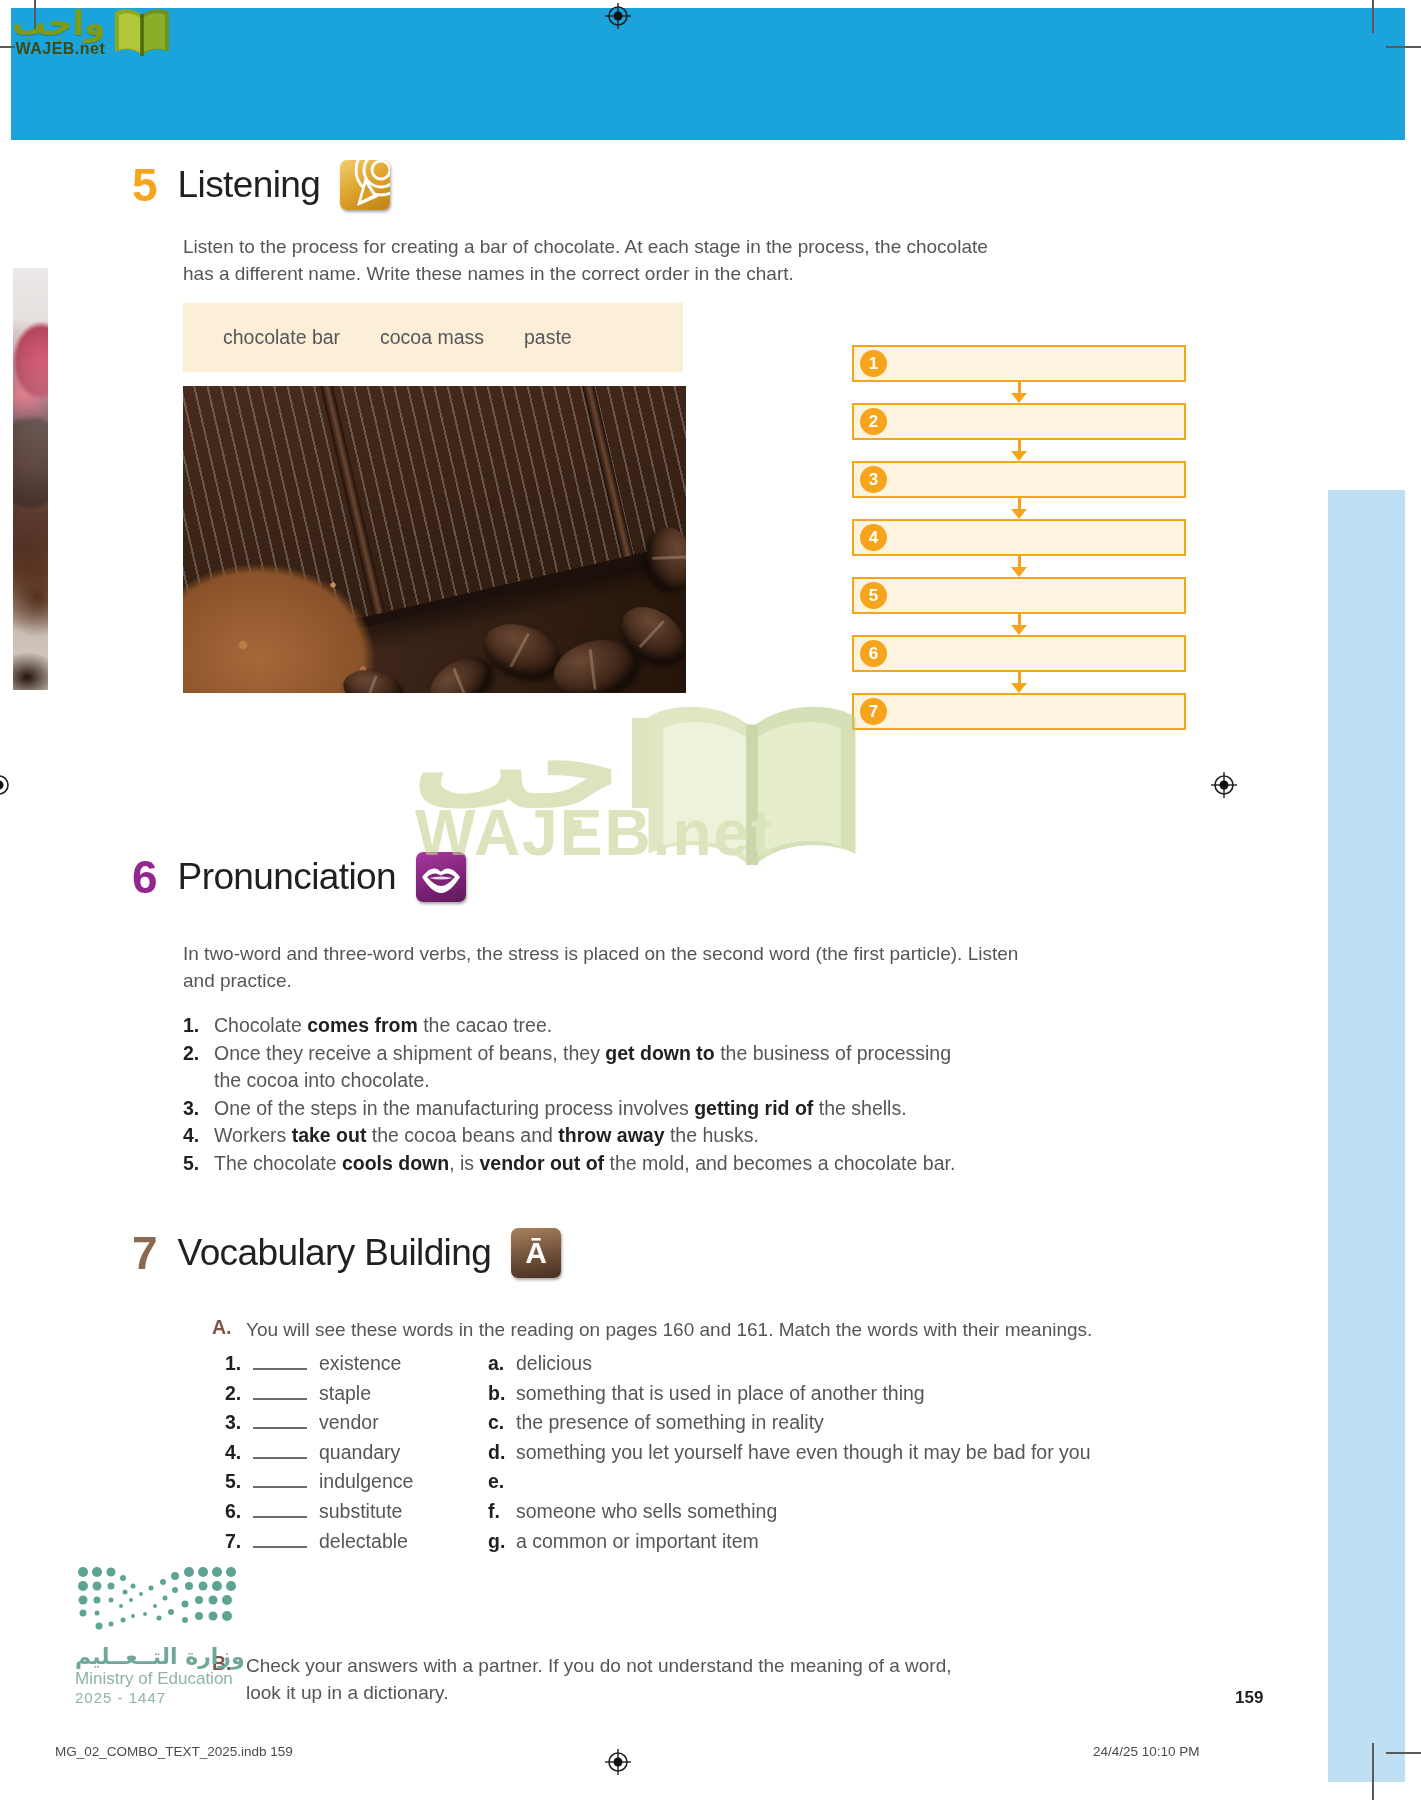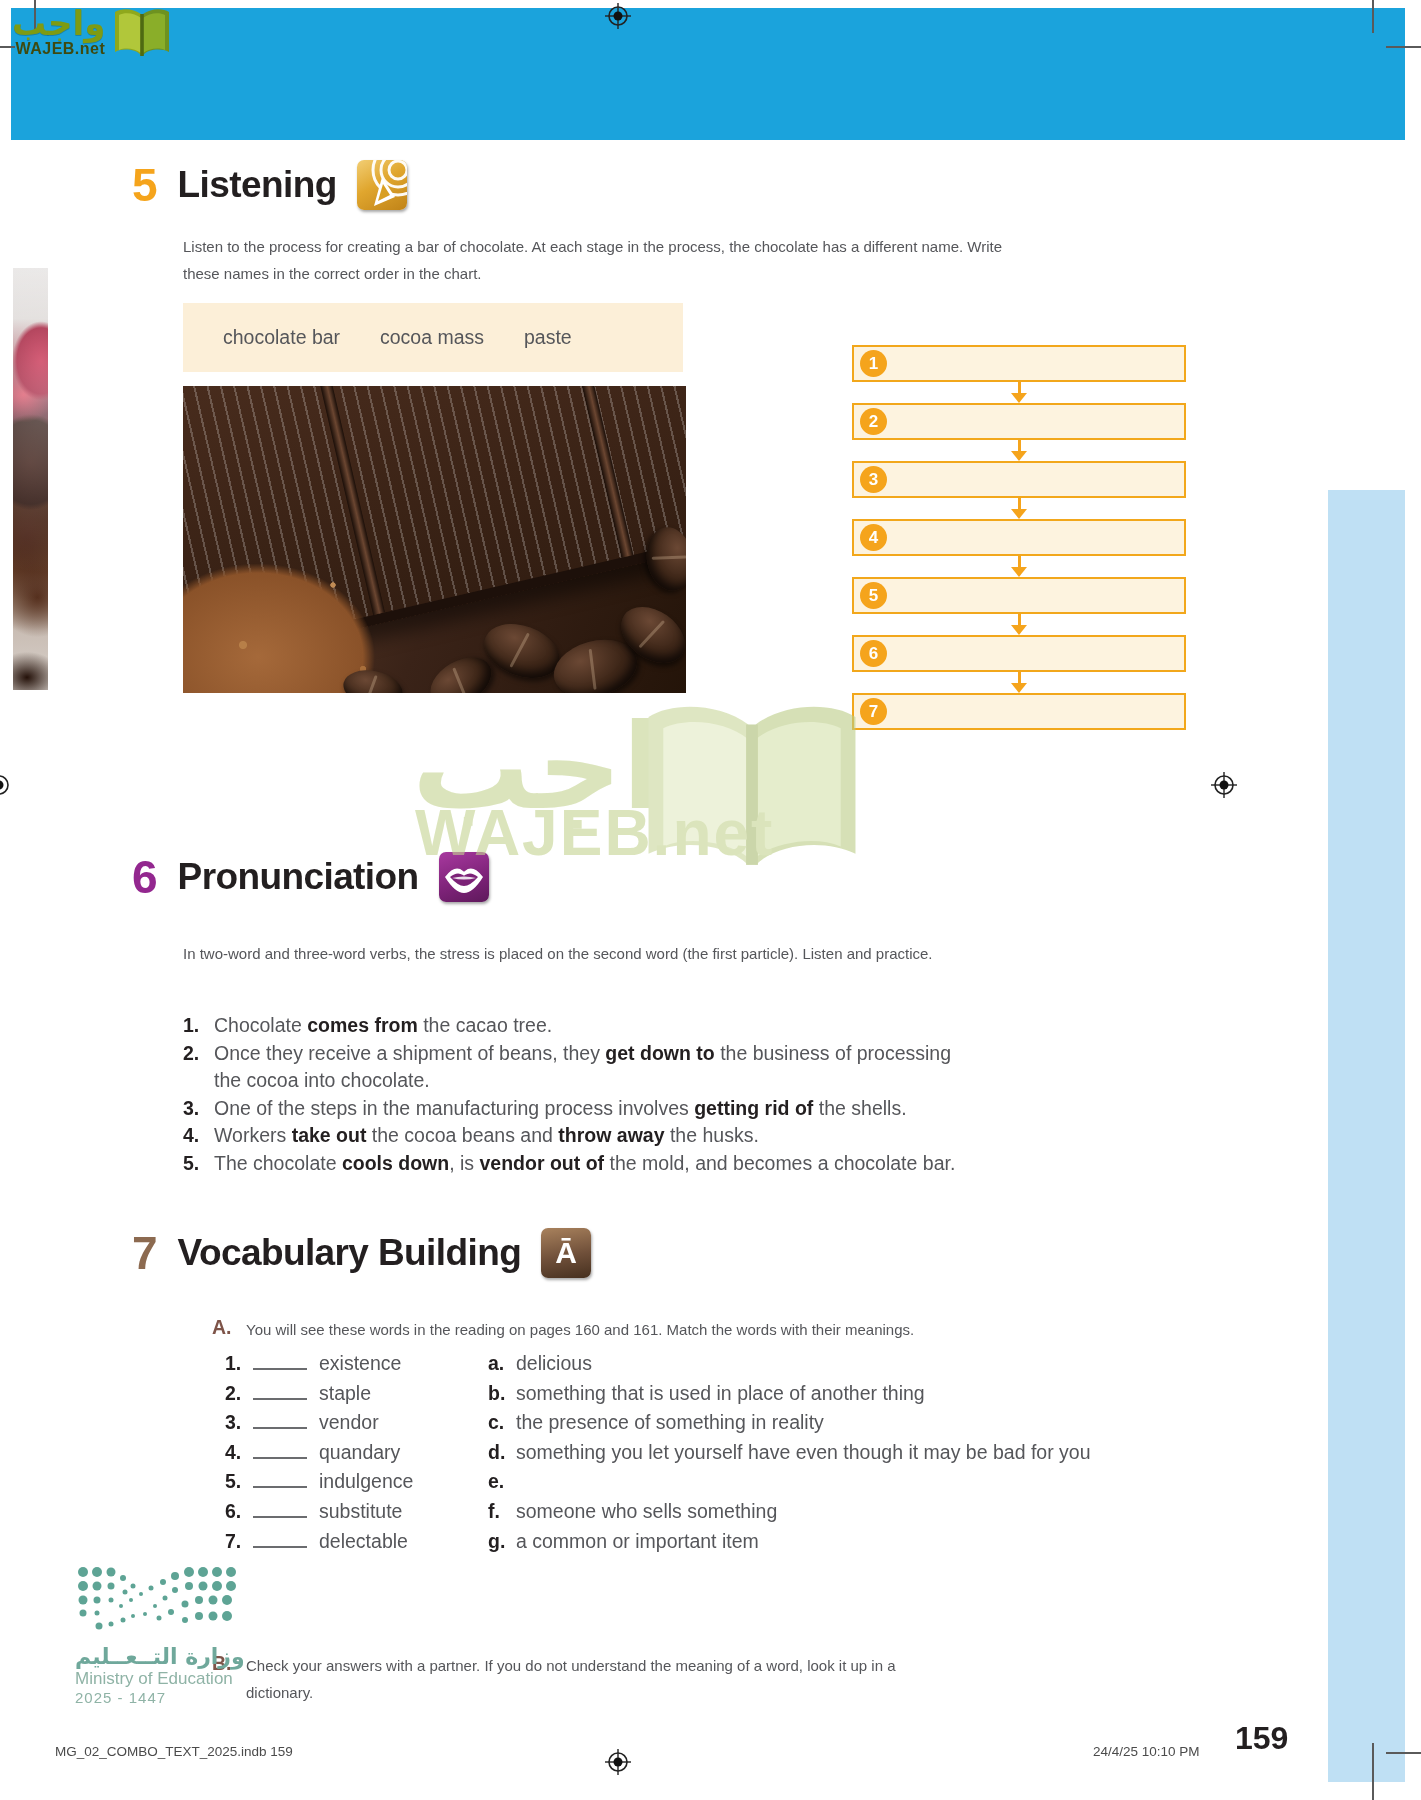--- a/index.html
+++ b/index.html
@@ -28,25 +28,25 @@
       radial-gradient(ellipse 50px 60px at 50% 46%, #3A1A12 0%, #2A120C 70%, transparent 80%),
       radial-gradient(ellipse 60px 80px at 40% 63%, #4A2418 0%, transparent 85%),
       radial-gradient(ellipse 50px 50px at 70% 78%, #56301E 0%, transparent 80%),
       radial-gradient(ellipse 40px 30px at 40% 97%, #241109 0%, transparent 85%),
       linear-gradient(180deg, #E9E7E6 0%, #DEDAD8 12%, #B5707A 22%, #6B3040 32%, #3A1C14 45%, #40220F 60%, #6E4A30 72%, #C9BDB4 86%, #D9D2CC 100%);
   }
 
   
   .sec-head { display:flex; align-items:center; gap:20px; }
   .sec-num { font-size:46px; font-weight:bold; line-height:1; }
-  .sec-title { font-size:37px; font-weight:bold; color:#231F20; letter-spacing:-0.6px; }
+  .sec-title { font-size:37px; font-weight:normal; color:#231F20; letter-spacing:-0.6px; }
   .sec-icon { width:50px; height:50px; border-radius:7px; box-shadow:1px 2px 3px rgba(0,0,0,.35); }
 
   
-  .bodytext { font-size:15px; line-height:27px; color:#55565A; }
+  .bodytext { font-size:19px; line-height:27px; color:#55565A; }
   .b { font-weight:bold; color:#231F20; }
 
   
   .word-bank {
     left:183px; top:303px; width:500px; height:69px; background:#FCEFD8;
     display:flex; flex-direction:column; justify-content:center; gap:2px; padding-left:40px;
   }
   .wb-row { display:grid; grid-template-columns:157px 144px 83px 1fr; font-size:19.5px; color:#55565A; }
 
   
@@ -113,21 +113,21 @@
   .moe-arabic { font-family:"DejaVu Sans", sans-serif; font-weight:bold; color:#6FA89B; font-size:22px; }
   .moe-sub { color:#8FB3A6; font-size:17px; }
   .moe-year { color:#8FB3A6; font-size:15px; letter-spacing:1px; }
 
   
   .logo-arabic { font-family:"DejaVu Sans", sans-serif; font-weight:bold; font-size:34px; color:#7E9B13;
     text-shadow:0 1px 0 rgba(0,0,0,.2); line-height:1; }
   .logo-net { font-weight:bold; font-size:16px; color:#3E4A10; letter-spacing:.5px; }
 
   .footer-text { font-size:13.5px; color:#4B4B4B; }
-  .page-num { font-size:32px; font-weight:bold; color:#231F20;margin-top:32px; }
+  .page-num { font-size:17px; font-weight:bold; color:#231F20; }
 </style>
 </head>
 <body>
 
 <div class="abs blue-band"></div>
 <div class="abs side-strip"></div>
 
 <div class="abs crop v" style="left:34px;top:0;height:33px"></div>
 <div class="abs crop h" style="left:0;top:46px;width:15px"></div>
 <div class="abs crop v" style="left:1372px;top:0;height:33px"></div>

